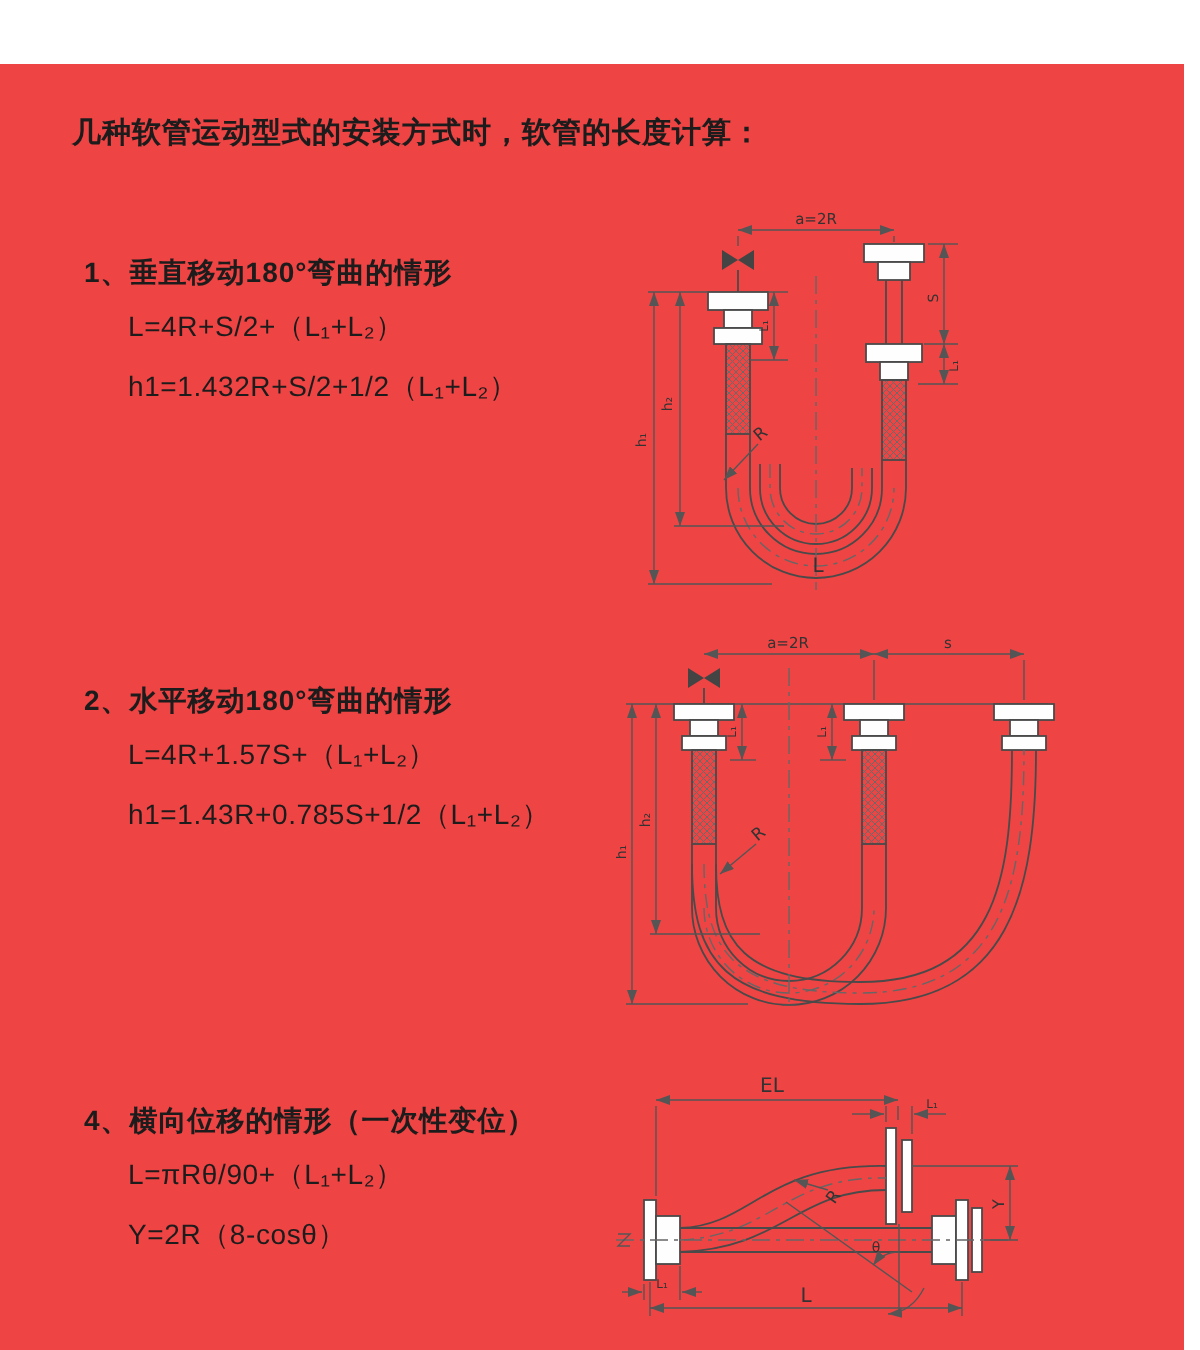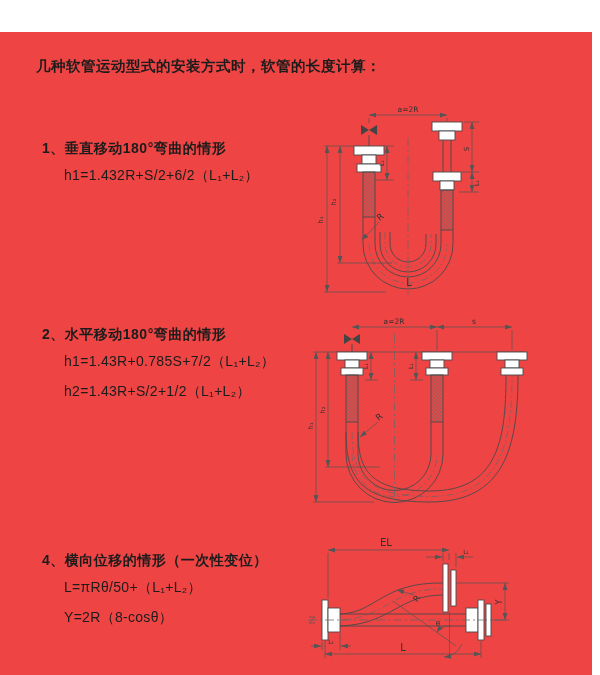--- a/index.html
+++ b/index.html
@@ -17,34 +17,35 @@
   .hcl{stroke:#666;stroke-width:0.7;fill:none;stroke-dasharray:7,3,2,3;}
   .fit{stroke:#4a4a4a;stroke-width:0.9;fill:#fffefe;}
 </style>
 </head>
 <body>
 
 <div class="page">
 
   <div class="title">几种软管运动型式的安装方式时，软管的长度计算：</div>
 
-  <div class="sec" style="top:108px">
+  <div class="sec" style="top:96px">
     <div class="heading">1、垂直移动180°弯曲的情形</div>
-    <div class="formula">h1=1.432R+S/2+6/2（L₁+L₂）</div>
+    <div class="formula">L=4R+S/2+（L₁+L₂）</div>
+    <div class="formula">h1=1.432R+S/2+1/2（L₁+L₂）</div>
   </div>
 
-  <div class="sec" style="top:294px">
+  <div class="sec" style="top:310px">
     <div class="heading">2、水平移动180°弯曲的情形</div>
-    <div class="formula">h1=1.43R+0.785S+7/2（L₁+L₂）</div>
-    <div class="formula">h2=1.43R+S/2+1/2（L₁+L₂）</div>
+    <div class="formula">L=4R+1.57S+（L₁+L₂）</div>
+    <div class="formula">h1=1.43R+0.785S+1/2（L₁+L₂）</div>
   </div>
 
   <div class="sec" style="top:520px">
     <div class="heading">4、横向位移的情形（一次性变位）</div>
-    <div class="formula">L=πRθ/50+（L₁+L₂）</div>
+    <div class="formula">L=πRθ/90+（L₁+L₂）</div>
     <div class="formula">Y=2R（8-cosθ）</div>
   </div>
 
   <svg style="left:312px;top:70px" width="288" height="198" viewBox="0 0 288 198">
     <defs>
       <marker id="d1aE" markerUnits="userSpaceOnUse" markerWidth="7" markerHeight="5" refX="7" refY="2.5" orient="auto">
           <path d="M0,0L7,2.5L0,5Z" fill="#555"></path>
         </marker>
       <marker id="d1aS" markerUnits="userSpaceOnUse" markerWidth="7" markerHeight="5" refX="0" refY="2.5" orient="auto">
           <path d="M7,0L0,2.5L7,5Z" fill="#555"></path>

